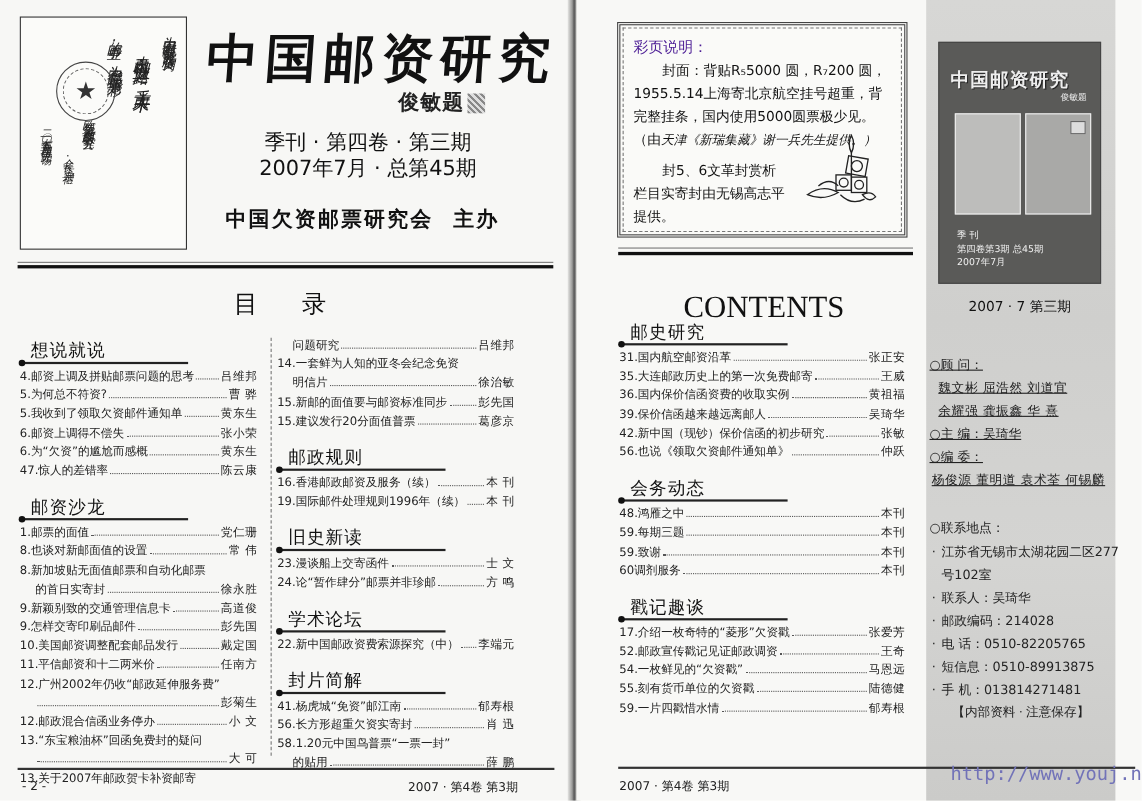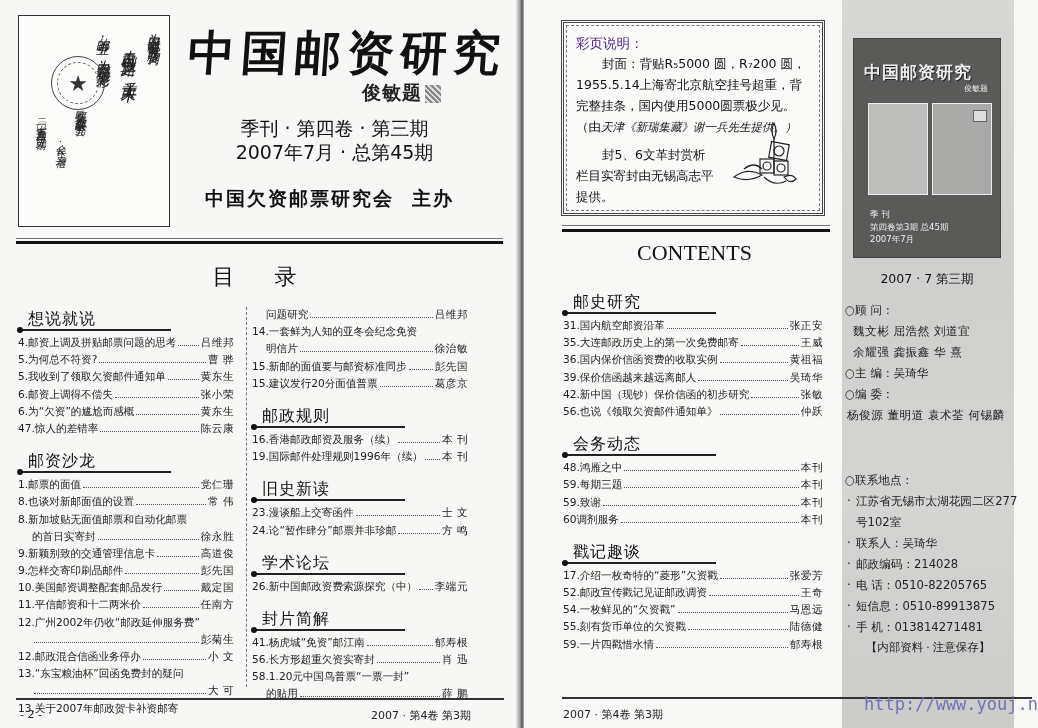--- a/index.html
+++ b/index.html
@@ -61,22 +61,22 @@
               border: 3px double #444; outline: 1px dashed #777; outline-offset: -6px; background: #fafaf8; padding: 10px 12px; }
   .note-title { font-size: 13.5px; line-height: 20px; color: #4c1d95; }
   .note-p { font-size: 12.5px; line-height: 21px; color: #111; text-indent: 26px; }
   .note-p .src { font-family: "DejaVu Serif", serif; font-size: 11.5px; font-style: italic; }
   .note-p2 { width: 140px; font-size: 12.5px; line-height: 21px; text-indent: 26px; margin-top: 6px; color: #111; }
   .flower { position: absolute; right: 22px; bottom: 22px; width: 70px; height: 70px; }
 
   .r-rule-thin { position: absolute; left: 562px; width: 268px; height: 1px; background: #777; }
   .r-rule-thick { position: absolute; left: 562px; width: 268px; height: 3px; background: #111; }
 
-  .contents-heading { position: absolute; left: 562px; top: 240px; width: 265px; text-align: center;
-                      font-family: "Liberation Serif", "DejaVu Serif", serif; font-size: 22px; color: #111; }
+  .contents-heading { position: absolute; left: 562px; top: 264px; width: 265px; text-align: center;
+                      font-family: "Liberation Serif", "DejaVu Serif", serif; font-size: 28px; color: #111; }
 
   .sidebar { position: absolute; left: 842px; top: 0; width: 172px; height: 728px;
              background: linear-gradient(180deg, #d7d7d5 0%, #cfcfcd 40%, #d4d4d2 70%, #cbcbc9 100%); }
   .cover-thumb { position: absolute; left: 853px; top: 38px; width: 148px; height: 220px; background: #5a5a58;
                  border: 1px solid #444; overflow: hidden; }
   .cover-title { position: absolute; left: 10px; top: 22px; font-family: "DejaVu Serif", serif; font-size: 17px;
                  font-weight: bold; color: #eee; letter-spacing: 1px; text-shadow: 1px 1px 0 #222; }
   .cover-sign { position: absolute; right: 12px; top: 44px; font-size: 8px; color: #eee; }
   .cover-env { position: absolute; top: 64px; width: 60px; height: 92px; background: #bdbdbb; border: 1px solid #eee; }
   .cover-env.e1 { left: 14px; }
@@ -293,21 +293,21 @@
         <div class="entry">
           <span class="t">24.论“暂作肆分”邮票并非珍邮</span>
           <span class="dots"></span>
           <span class="a">方  鸣</span>
         </div>
       </div>
       <div class="section">
         <div class="sec-title">学术论坛</div>
         <div class="sec-rule" style="width: 150px;"></div>
         <div class="entry">
-          <span class="t">26.新中国邮政资费索源探究（中）</span>
+          <span class="t">22.新中国邮政资费索源探究（中）</span>
           <span class="dots"></span>
           <span class="a">李端元</span>
         </div>
       </div>
       <div class="section">
         <div class="sec-title">封片简解</div>
         <div class="sec-rule" style="width: 150px;"></div>
         <div class="entry">
           <span class="t">41.杨虎城“免资”邮江南</span>
           <span class="dots"></span>
@@ -466,21 +466,21 @@
   <div class="cover-env e1"></div>
   <div class="cover-env e2">
       <div class="stamp"></div>
     </div>
   <div class="cover-text" style="top:170px;">季 刊</div>
   <div class="cover-text" style="top:183px;">第四卷第3期 总45期</div>
   <div class="cover-text" style="top:195px;">2007年7月</div>
 </div>
 <div class="cover-date">2007 · 7   第三期</div>
 
-<div class="staff" style="top:300px;">
+<div class="staff" style="top:321px;text-decoration:underline;">
   <div>○顾      问：</div>
   <div class="names">魏文彬  屈浩然  刘道宜</div>
   <div class="names">余耀强  龚振鑫  华  熹</div>
   <div><span>○主      编：</span><span>吴琦华</span></div>
   <div>○编      委：</div>
   <div class="names2">杨俊源  董明道  袁术荃  何锡麟</div>
 </div>
 
 <div class="staff" style="top:470px;">
   <div>○联系地点：</div>

